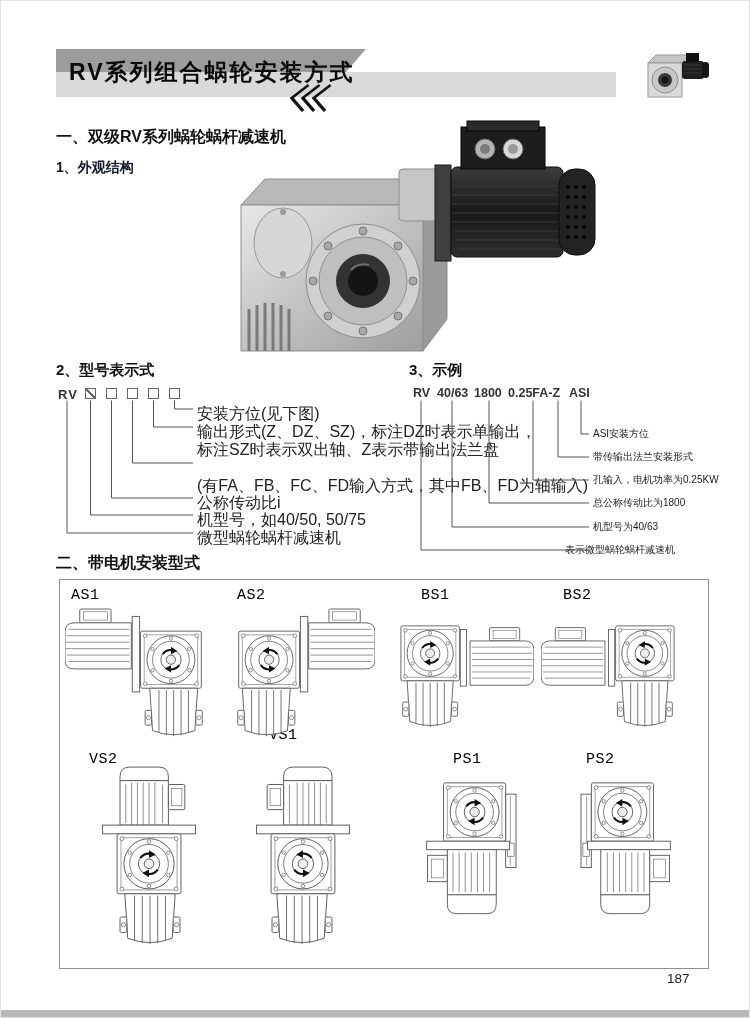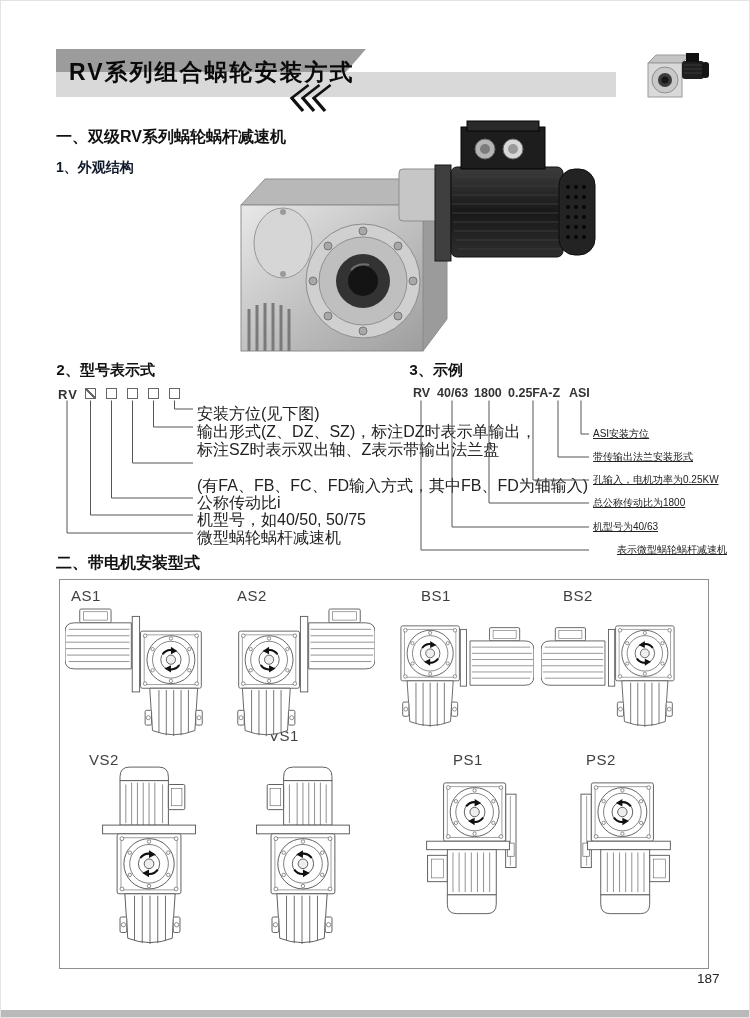--- a/index.html
+++ b/index.html
@@ -4,31 +4,31 @@
 <style>
   html,body{margin:0;padding:0;background:#fff;}
   #page{position:relative;width:750px;height:1018px;background:#fff;overflow:hidden;
         font-family:"Liberation Sans","DejaVu Sans",sans-serif;color:#222;border:1px solid #e3e3e3;box-sizing:border-box;}
   .abs{position:absolute;}
   .band-dark{left:55px;top:48px;width:310px;height:23px;background:#9c9c9c;
              clip-path:polygon(0 0,100% 0,calc(100% - 20px) 100%,0 100%);}
   .band-light{left:55px;top:71px;width:560px;height:25px;background:#d9d9d9;}
   .title{left:68px;top:56px;font-size:23px;font-weight:bold;color:#0a0a0a;letter-spacing:2px;white-space:nowrap;z-index:3;}
   .h-big{font-size:16px;font-weight:bold;color:#111;white-space:nowrap;}
-  .h-mid{font-size:15px;font-weight:bold;color:#111;white-space:nowrap;font-family:Liberation Mono, monospace;}
+  .h-mid{font-size:15px;font-weight:bold;color:#111;white-space:nowrap;}
   .h-sub{font-size:14px;font-weight:600;color:#0f172a;white-space:nowrap;}
   .lbl{font-size:16px;color:#222;white-space:nowrap;line-height:1.25;}
-  .lbl3{font-size:10px;color:#222;white-space:nowrap;line-height:1.25;text-decoration:underline;}
+  .lbl3{font-size:10px;color:#222;white-space:nowrap;line-height:1.25;}
   .codebox{position:absolute;width:11px;height:11px;border:1.3px solid #666;box-sizing:border-box;background:#fff;}
   .codebox.slash{background:linear-gradient(45deg,transparent 44%,#666 44%,#666 56%,transparent 56%);}
   .code-prefix{font-size:13px;font-weight:bold;color:#333;letter-spacing:1px;}
   .code-part{position:absolute;top:385px;font-size:12.5px;font-weight:bold;color:#333;white-space:nowrap;}
-  .typ{font-size:15px;color:#404040;letter-spacing:.5px;white-space:nowrap;}
+  .typ{font-size:15px;color:#000000;letter-spacing:.5px;white-space:nowrap;font-family:Liberation Mono, monospace;}
   .diagbox{left:58px;top:578px;width:648px;height:388px;border:1px solid #8f8f8f;background:#fff;}
-  .pagenum{left:666px;top:970px;font-size:13.5px;color:#222;margin-left:30px;}
+  .pagenum{left:666px;top:970px;font-size:13.5px;color:#222;}
   .footer-bar{left:0;top:1009px;width:750px;height:9px;background:#b9b9b9;}
   svg{display:block;}
 </style>
 </head>
 <body>
 
 <div id="page">
 
   <svg width="0" height="0" style="position:absolute">
     <defs>
@@ -245,21 +245,21 @@
       <path d="M41,0.5 V127 H178"></path>
       <path d="M10,0.5 V150 H178"></path>
     </g>
   </svg>
 
   <span class="abs lbl3" style="left:592px;top:427px">ASI安装方位</span>
   <span class="abs lbl3" style="left:592px;top:450px">带传输出法兰安装形式</span>
   <span class="abs lbl3" style="left:592px;top:473px">孔输入，电机功率为0.25KW</span>
   <span class="abs lbl3" style="left:592px;top:496px">总公称传动比为1800</span>
   <span class="abs lbl3" style="left:592px;top:520px">机型号为40/63</span>
-  <span class="abs lbl3" style="left:616px;top:543px">表示微型蜗轮蜗杆减速机</span>
+  <span class="abs lbl3" style="left:564px;top:543px">表示微型蜗轮蜗杆减速机</span>
 
   <div class="abs h-big" style="left:55px;top:552px">二、带电机安装型式</div>
   <div class="abs diagbox"></div>
 
   <span class="abs typ" style="left:70px;top:586px">AS1</span>
   <span class="abs typ" style="left:236px;top:586px">AS2</span>
   <span class="abs typ" style="left:420px;top:586px">BS1</span>
   <span class="abs typ" style="left:562px;top:586px">BS2</span>
   <span class="abs typ" style="left:88px;top:750px">VS2</span>
   <span class="abs typ" style="left:268px;top:726px">VS1</span>

